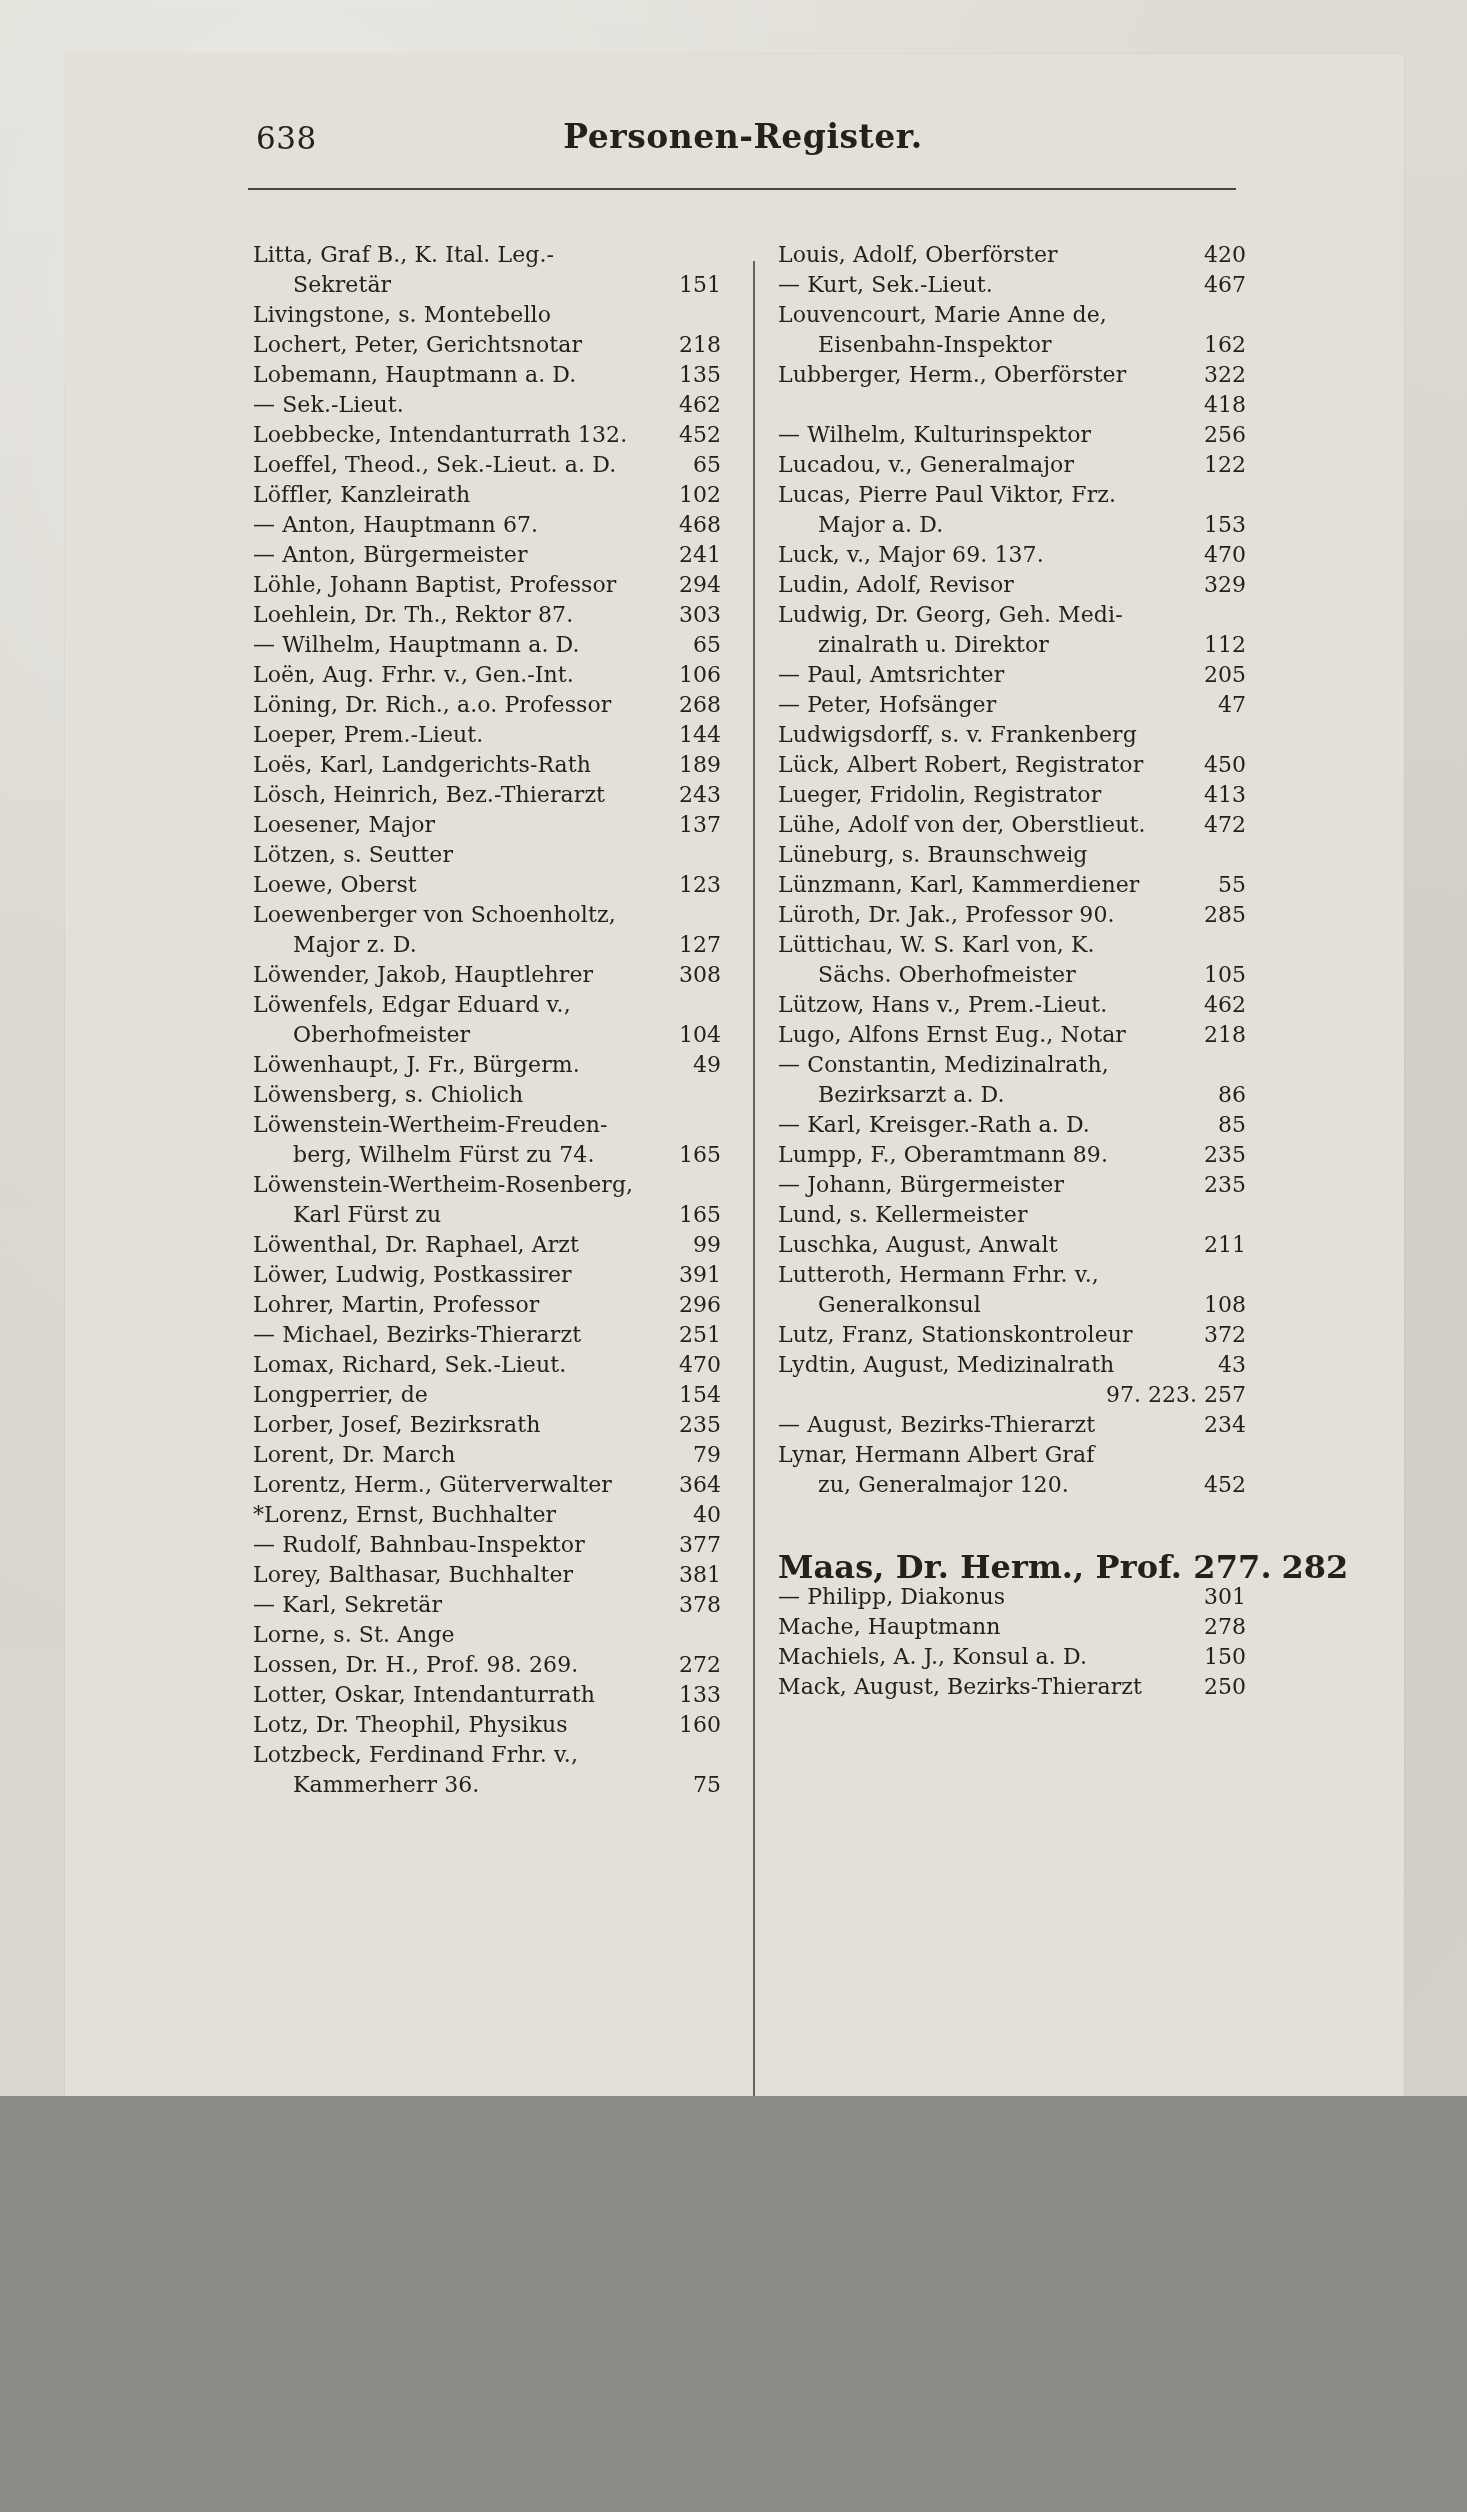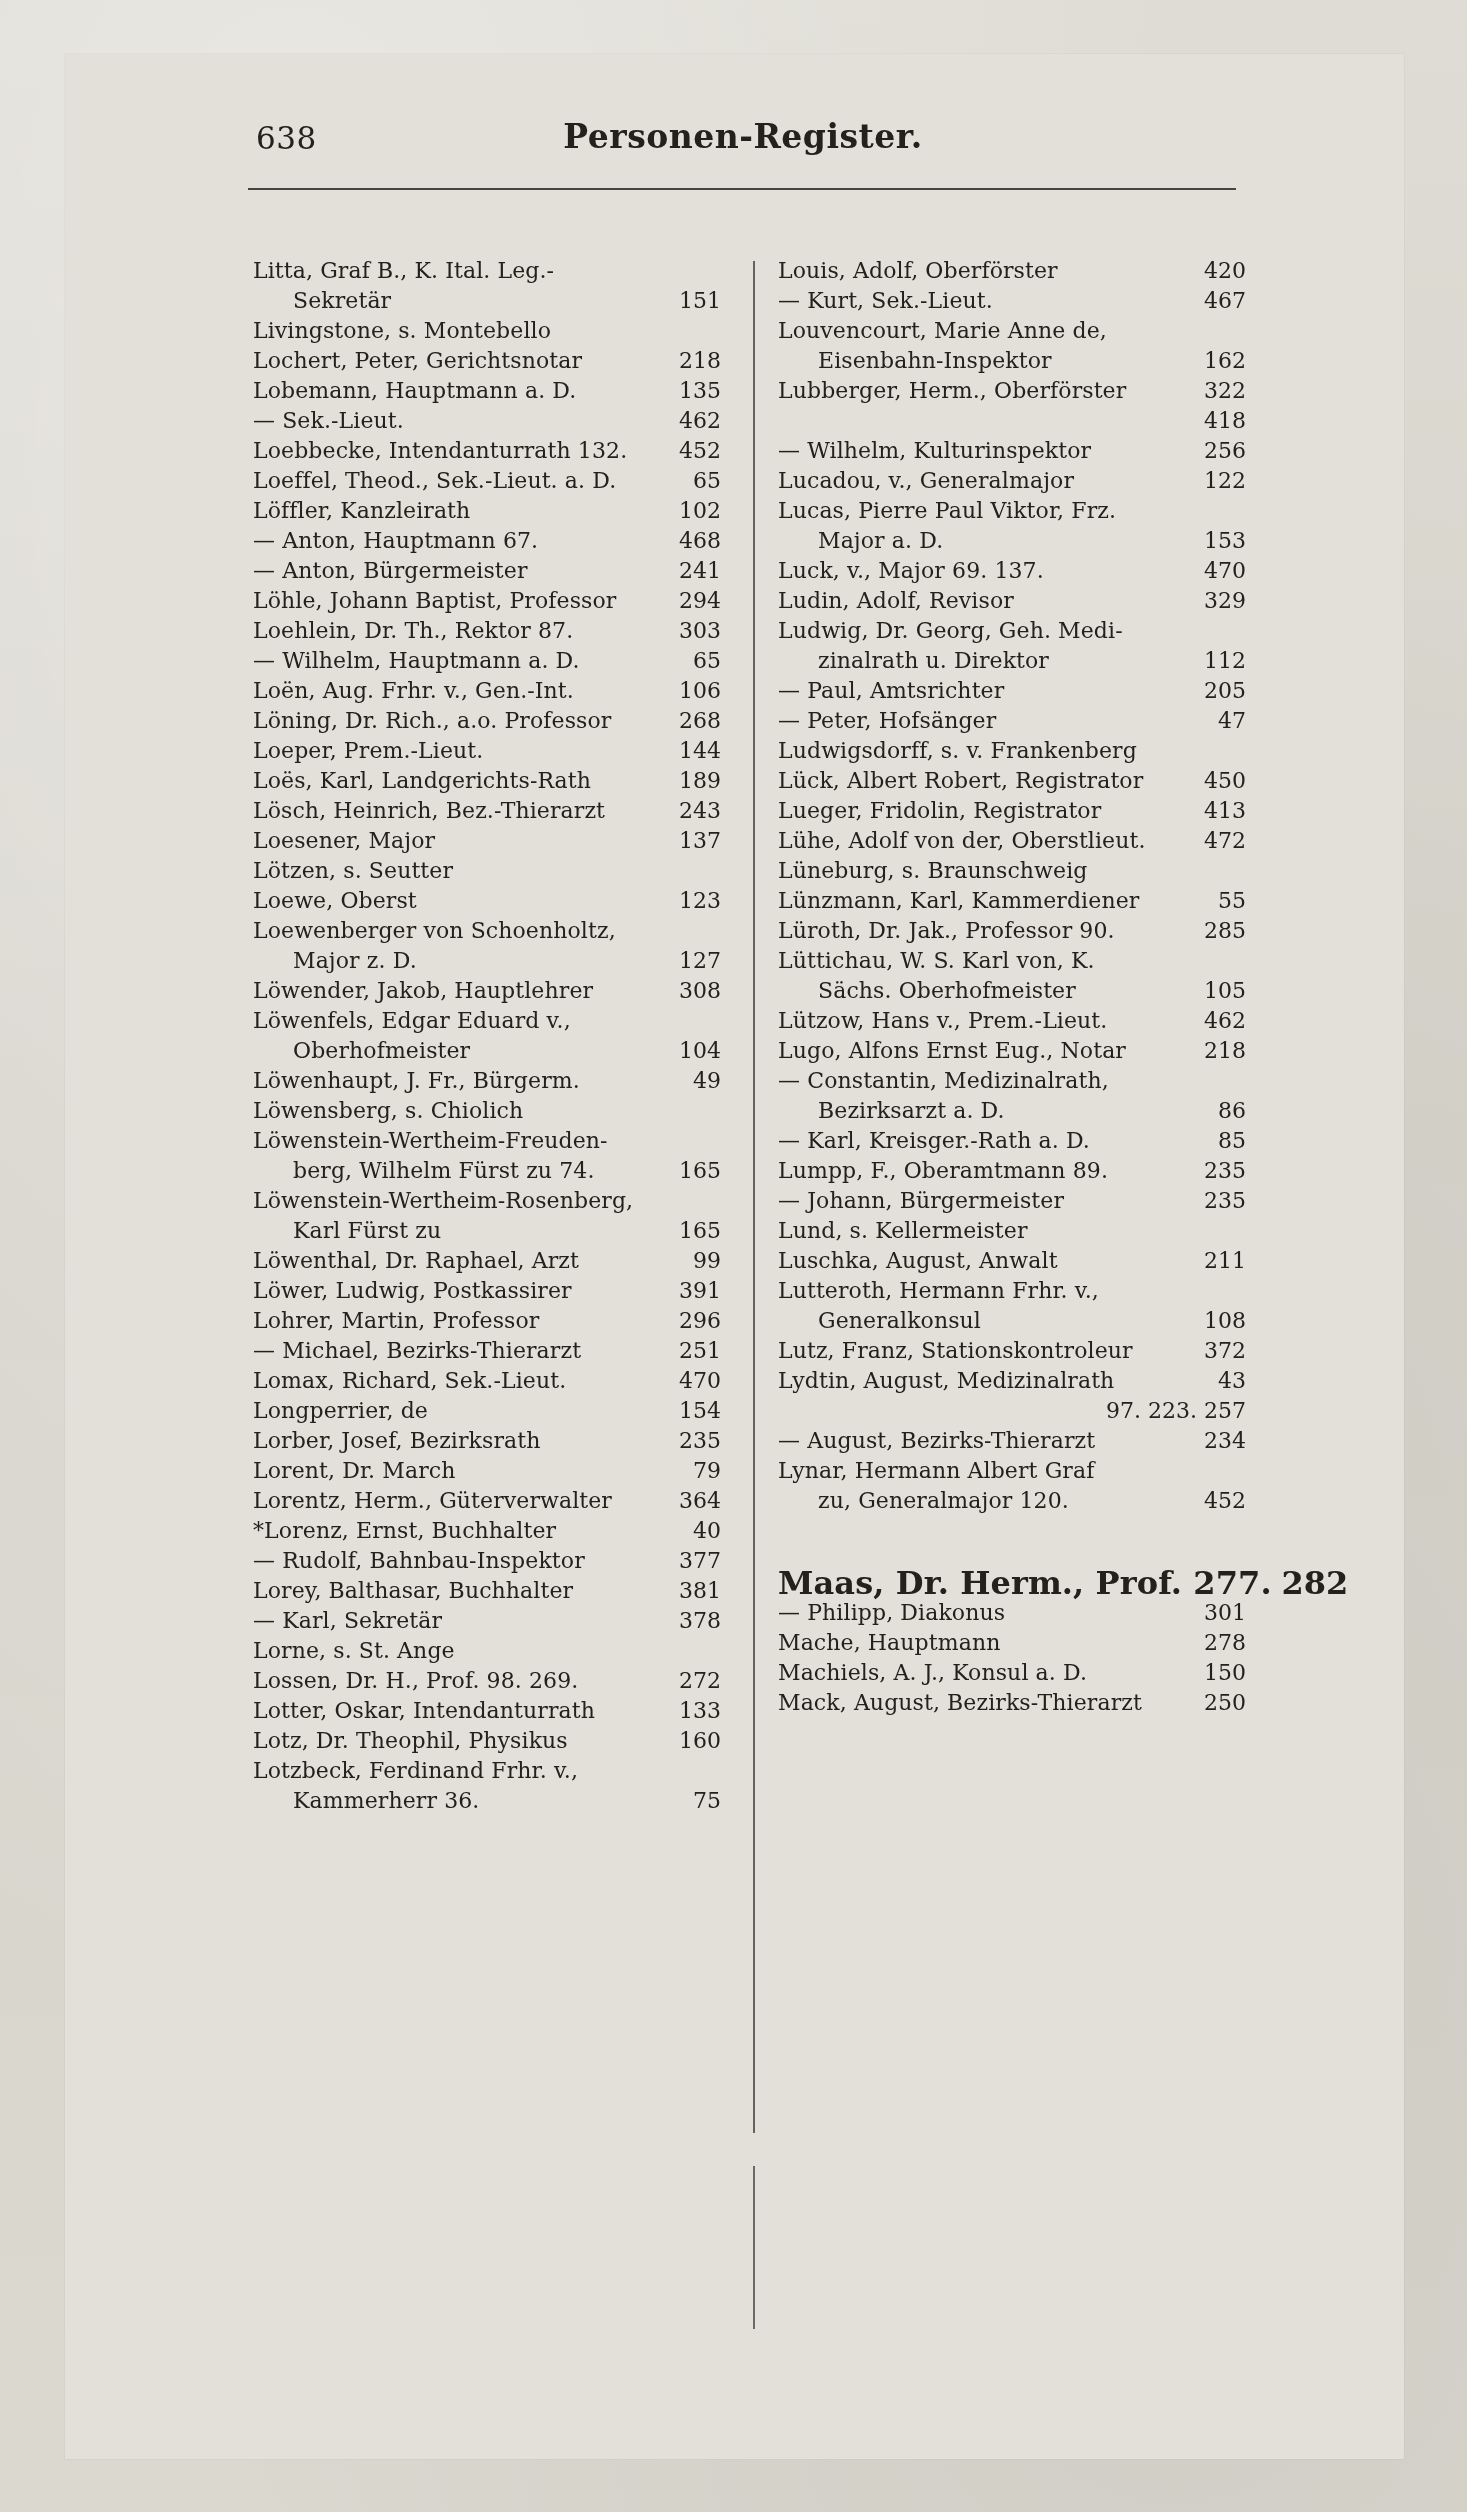--- a/index.html
+++ b/index.html
@@ -3,21 +3,21 @@
 <meta charset="utf-8">
 <style>
   html, body {
     margin: 0;
     padding: 0;
     background: #8a8a86;
   }
   .page {
     position: relative;
     width: 1468px;
-    height: 2512px;
+    height: 2096px;
     background: #d9d7d0;
     overflow: hidden;
   }
   
   .paper-tint {
     position: absolute;
     inset: 0;
     background:
       radial-gradient(ellipse at 20% 15%, rgba(255,255,255,0.35), rgba(255,255,255,0) 55%),
       radial-gradient(ellipse at 80% 85%, rgba(0,0,0,0.05), rgba(0,0,0,0) 60%),
@@ -74,21 +74,21 @@
     top: 188px;
     width: 988px;
     height: 2.2px;
     background: #2b2924;
     opacity: 0.85;
   }
 
   
   .col {
     position: absolute;
-    top: 256px;
+    top: 240px;
     width: 468px;
     font-size: 22px;
     line-height: 30px;
   }
   .col-left { left: 253px; }
   .col-right { left: 778px; }
 
   .divider {
     position: absolute;
     left: 753px;

